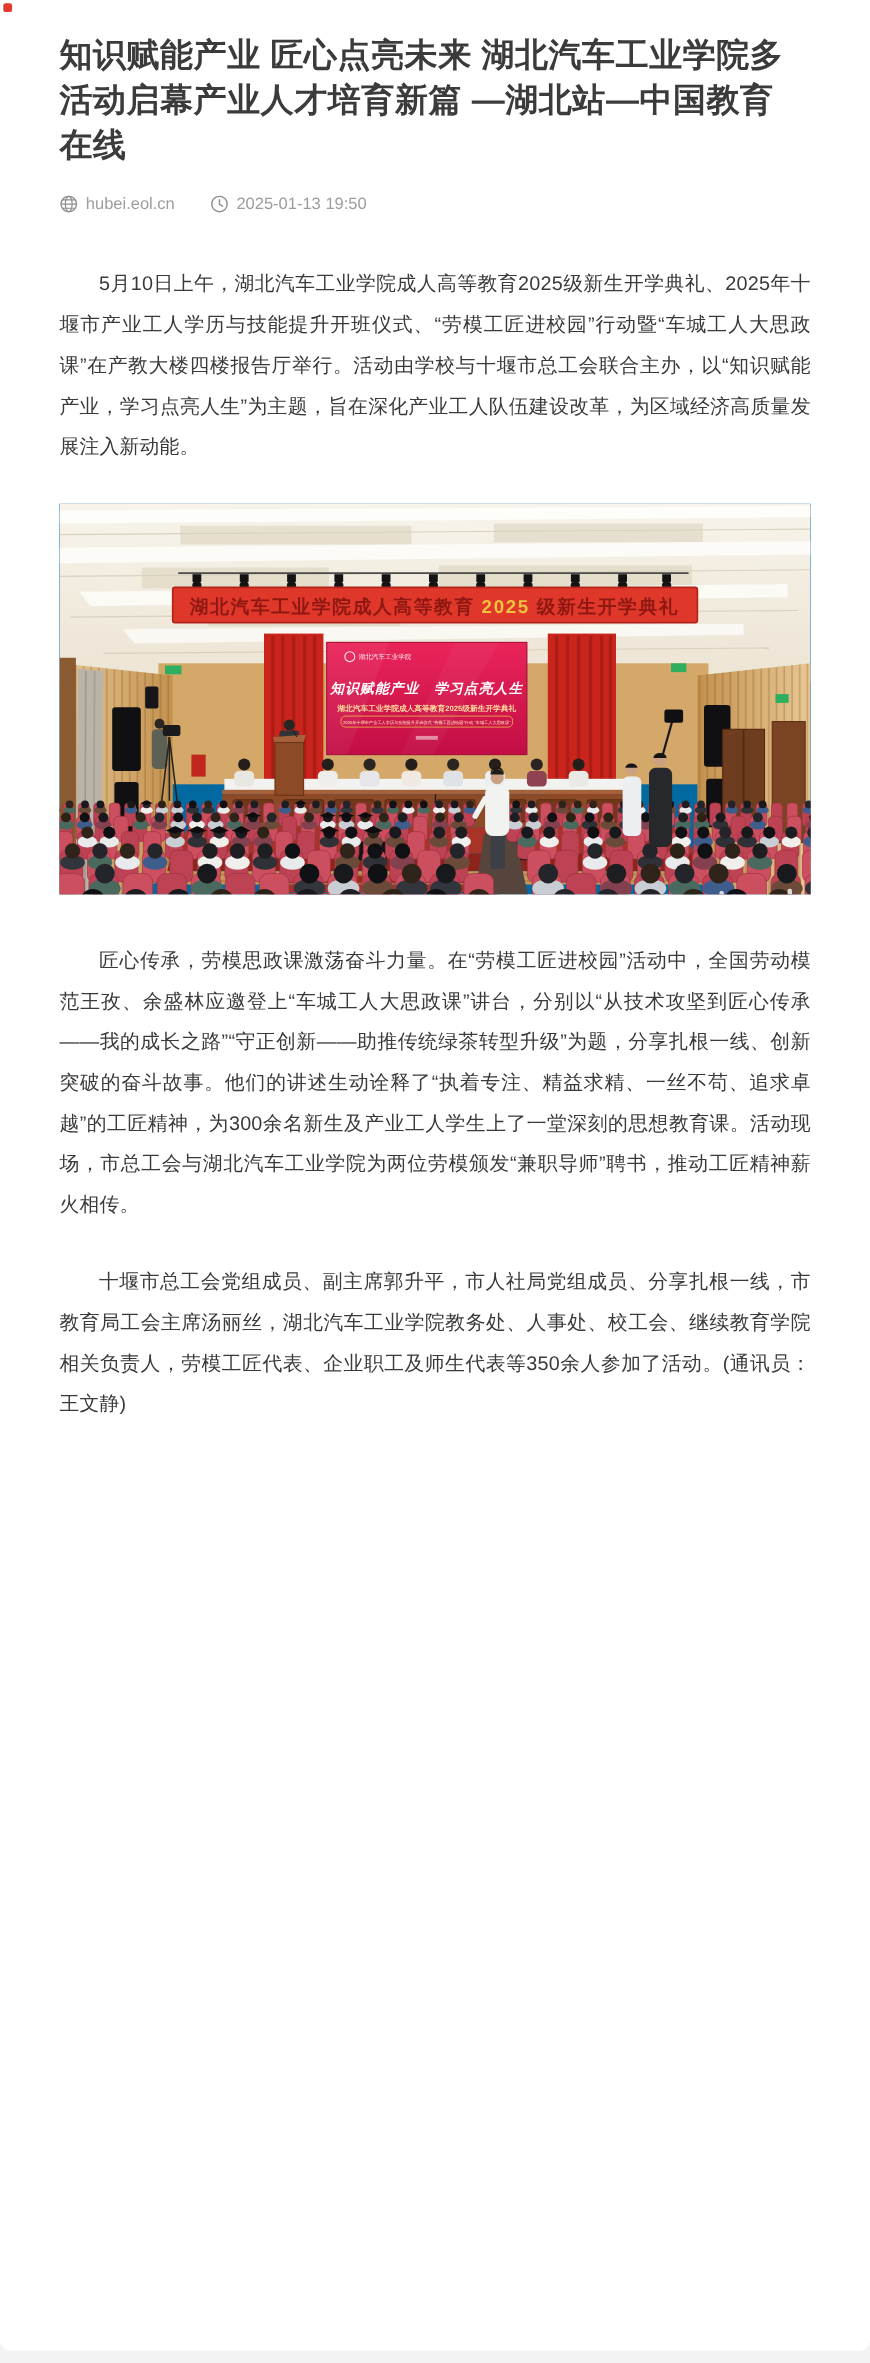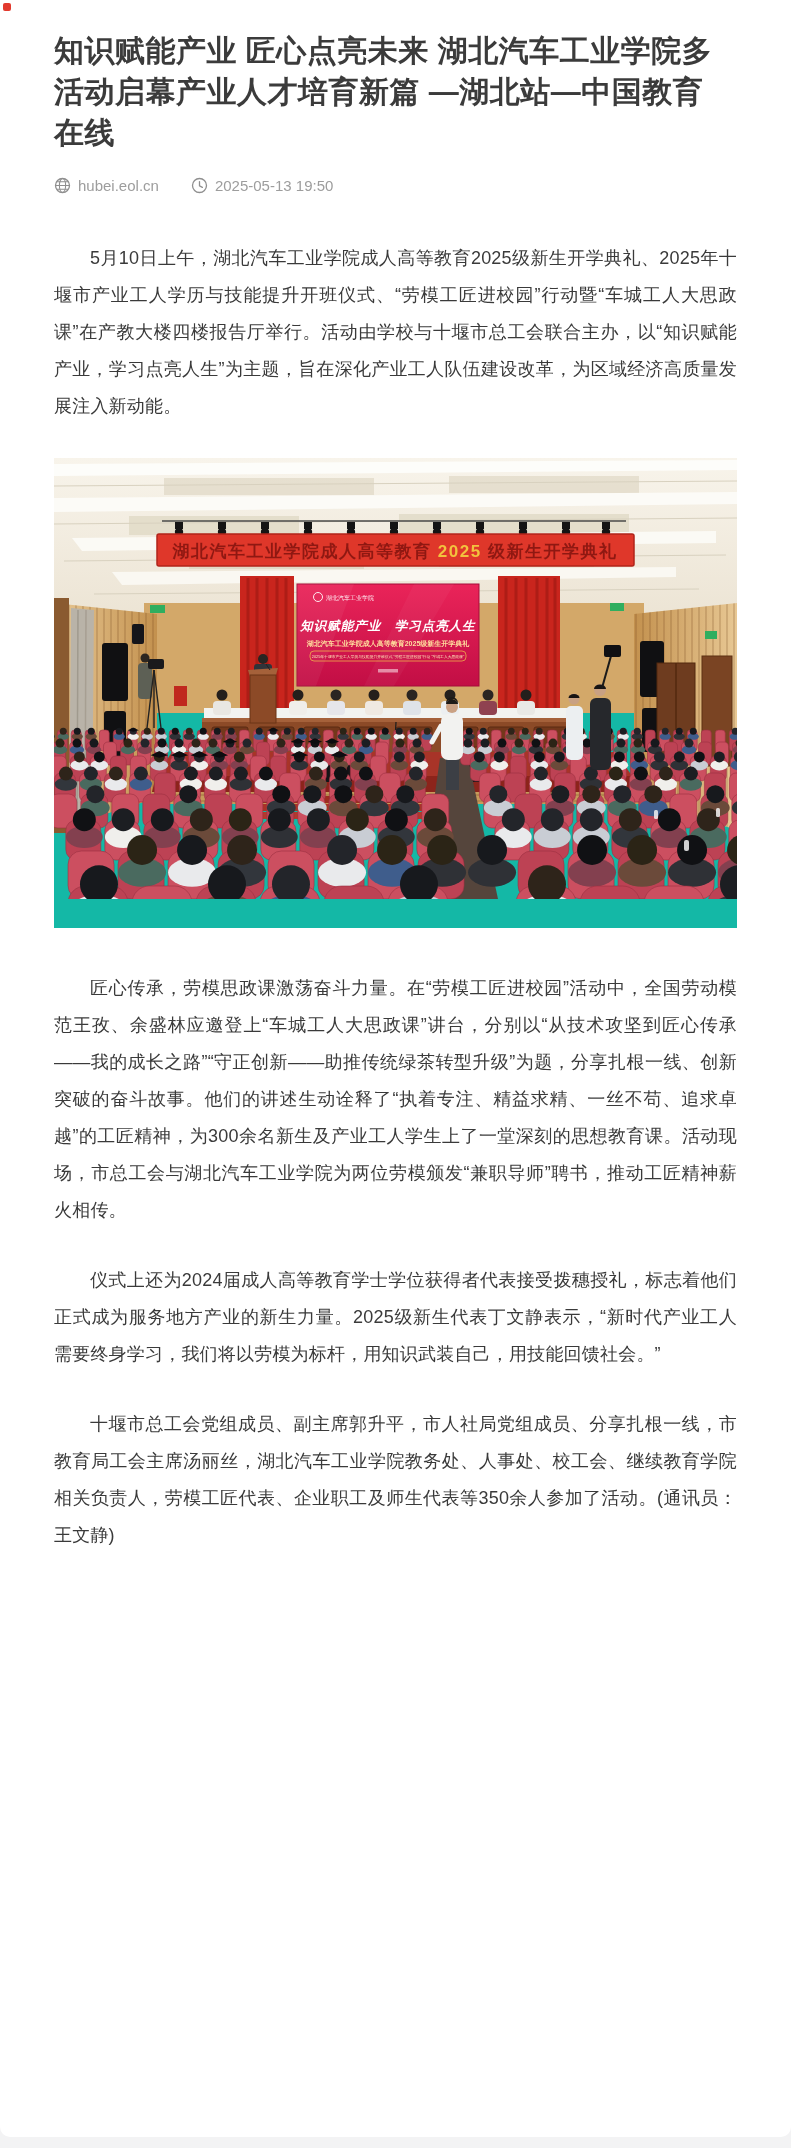--- a/index.html
+++ b/index.html
@@ -37,22 +37,22 @@
   .article{margin-top:44px;}
   .article p{
     margin:16px 0 33px 0;
     font-size:18px;line-height:37px;
     color:#3a3a3a;text-align:justify;
     text-indent:2em;
     letter-spacing:.2px;
   }
   figure.photo{
     margin:0 0 42px 0;padding:0;
-    width:683px;height:470px;
-    overflow:hidden;background:#14b8a6;
+    width:683px;height:355px;
+    overflow:hidden;background:#0369a1;
   }
   figure.photo svg{display:block;}
   .scene-text{font-family:"Liberation Sans","DejaVu Sans",sans-serif;}
   .calli{font-family:"DejaVu Serif","Liberation Serif",serif;font-style:italic;font-weight:bold;}
 </style>
 </head>
 <body>
 
 <div class="page">
   <span class="rec-dot"></span>
@@ -68,21 +68,21 @@
           <ellipse cx="8.5" cy="8.5" rx="3.1" ry="7" fill="none" stroke="#8f8f8f" stroke-width="1.1"></ellipse>
           <path d="M1.6 8.5 H15.4 M2.6 4.7 H14.4 M2.6 12.3 H14.4" fill="none" stroke="#8f8f8f" stroke-width="1.1"></path>
         </svg>
         <span>hubei.eol.cn</span>
       </span>
       <span class="meta-item">
         <svg width="17" height="17" viewBox="0 0 17 17">
           <circle cx="8.5" cy="8.5" r="7" fill="none" stroke="#8f8f8f" stroke-width="1.3"></circle>
           <path d="M8.5 4.6 V8.8 L11.4 10.4" fill="none" stroke="#8f8f8f" stroke-width="1.3" stroke-linecap="round"></path>
         </svg>
-        <span>2025-05-13 19:50</span>
+        <span>2025-01-13 19:50</span>
       </span>
     </div>
 
     <div class="article">
       <p>5月10日上午，湖北汽车工业学院成人高等教育2025级新生开学典礼、2025年十堰市产业工人学历与技能提升开班仪式、“劳模工匠进校园”行动暨“车城工人大思政课”在产教大楼四楼报告厅举行。活动由学校与十堰市总工会联合主办，以“知识赋能产业，学习点亮人生”为主题，旨在深化产业工人队伍建设改革，为区域经济高质量发展注入新动能。</p>
 
       <figure class="photo">
         <svg width="683" height="441" viewBox="0 0 683 441" class="scene-text">
           <defs>
             <linearGradient id="cg" x1="0" y1="0" x2="0" y2="1">
@@ -911,17 +911,16 @@
 
           <g fill="#f2f2f2" opacity=".85">
             <rect x="600" y="352" width="4" height="9" rx="1.5"></rect>
             <rect x="630" y="382" width="5" height="11" rx="2"></rect>
             <rect x="662" y="350" width="4" height="9" rx="1.5"></rect>
           </g>
         </svg>
       </figure>
 
       <p>匠心传承，劳模思政课激荡奋斗力量。在“劳模工匠进校园”活动中，全国劳动模范王孜、余盛林应邀登上“车城工人大思政课”讲台，分别以“从技术攻坚到匠心传承——我的成长之路”“守正创新——助推传统绿茶转型升级”为题，分享扎根一线、创新突破的奋斗故事。他们的讲述生动诠释了“执着专注、精益求精、一丝不苟、追求卓越”的工匠精神，为300余名新生及产业工人学生上了一堂深刻的思想教育课。活动现场，市总工会与湖北汽车工业学院为两位劳模颁发“兼职导师”聘书，推动工匠精神薪火相传。</p>
-      <p>仪式上还为2024届成人高等教育学士学位获得者代表接受拨穗授礼，标志着他们正式成为服务地方产业的新生力量。2025级新生代表丁文静表示，“新时代产业工人需要终身学习，我们将以劳模为标杆，用知识武装自己，用技能回馈社会。”</p>
       <p>十堰市总工会党组成员、副主席郭升平，市人社局党组成员、分享扎根一线，市教育局工会主席汤丽丝，湖北汽车工业学院教务处、人事处、校工会、继续教育学院相关负责人，劳模工匠代表、企业职工及师生代表等350余人参加了活动。(通讯员：王文静)</p>
     </div>
   </div>
 </div>
 
 </body></html>

